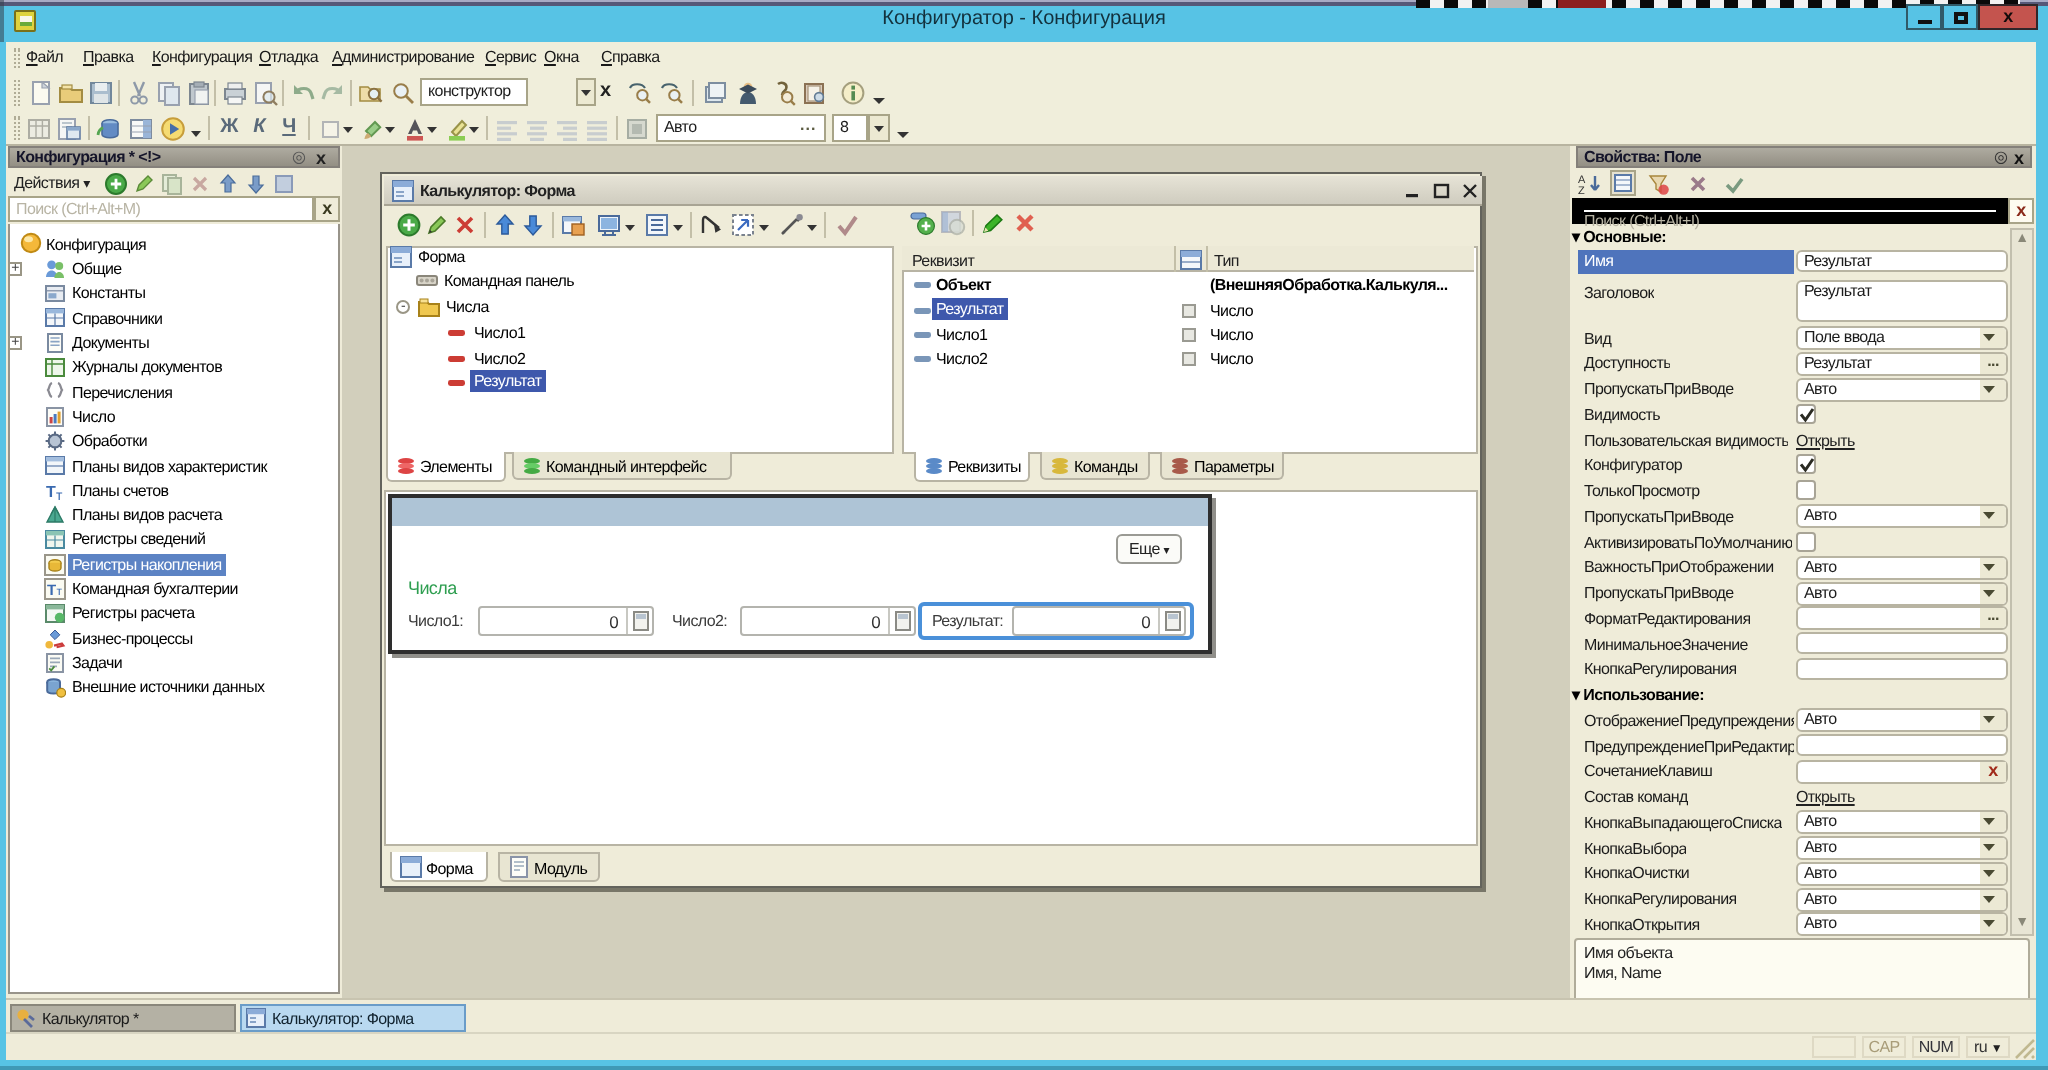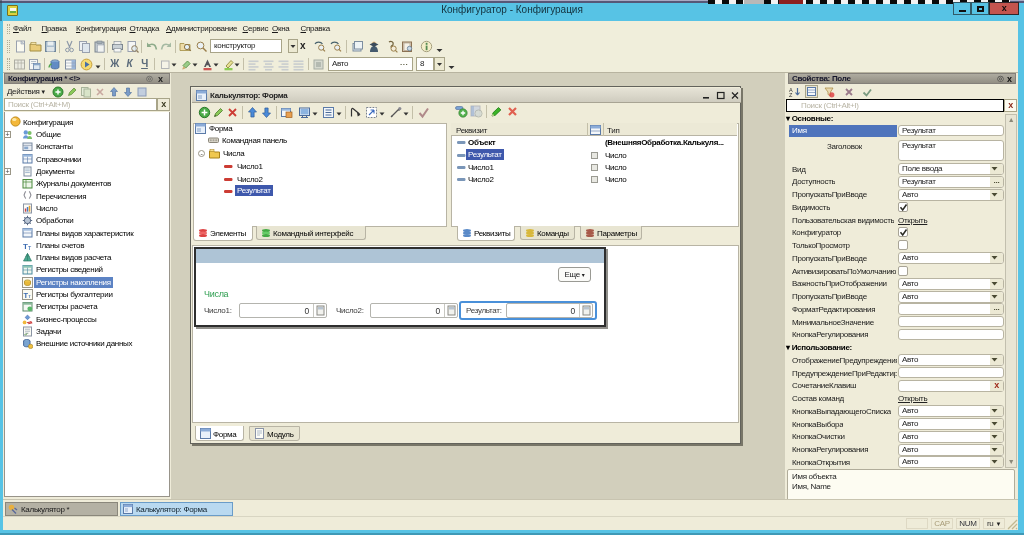--- a/index.html
+++ b/index.html
@@ -117,21 +117,21 @@
       <circle cx="8" cy="7" r="2.6" fill="#e4f0fa" stroke="#7a5c28"></circle>
       <path d="M9.8 8.8l2 2" stroke="#7a5c28" stroke-width="1.2"></path>
     </svg>
   </div>
 <div class="a" style="left:195.0px;top:40.0px;width:13px;height:13px;opacity:.85">
     <svg width="13" height="13" viewBox="0 0 13 13">
       <circle cx="5.5" cy="5.5" r="3.4" fill="#eaf2fa" stroke="#8a6a30"></circle>
       <path d="M8 8l3.5 3.5" stroke="#8a6a30" stroke-width="1.4"></path>
     </svg>
   </div>
-<div class="a" style="left:210px;top:39px;width:72px;height:14px;background:#fff;border:1px solid #a8a488;font-size:8px;line-height:12px;padding-left:3px">конструктор</div>
+<div class="a" style="left:210px;top:39px;width:54px;height:14px;background:#fff;border:1px solid #a8a488;font-size:8px;line-height:12px;padding-left:3px">конструктор</div>
 <div class="a" style="left:288px;top:39px;width:10px;height:14px;background:#ece9d2;border:1px solid #a8a488">
     <svg width="8" height="12">
       <path d="M1.5 5l2.5 3 2.5-3z" fill="#333"></path>
     </svg>
   </div>
 <div class="a" style="left:300px;top:40px;width:10px;height:12px;font-weight:bold;font-size:10px;color:#222">x</div>
 <div class="a" style="left:313.0px;top:40.0px;width:13px;height:13px;opacity:.85">
     <svg width="13" height="13" viewBox="0 0 13 13">
       <path d="M2 4c1-2.5 6-2.5 7.5 0" fill="none" stroke="#2a4a5a" stroke-width="1.1"></path>
       <circle cx="8.2" cy="7.6" r="2.6" fill="#eaf2fa" stroke="#8a6a30"></circle>
@@ -485,21 +485,21 @@
     </svg>
   </div>
 <div class="a tx" style="left:34px;top:276.6px;background:#5c83c4;color:#fff;font-size:8px;padding:1px 2px">Регистры накопления</div>
 <div class="a" style="left:22px;top:288.9px;width:11px;height:11px">
     <svg width="11" height="11" viewBox="0 0 11 11">
       <rect x="0.5" y="0.5" width="10" height="10" fill="#fbfbf2" stroke="#9a968a"></rect>
       <text x="1.5" y="8.5" font-size="7.5" fill="#3a6ab0" font-weight="bold">Т</text>
       <text x="6.2" y="8.5" font-size="6" fill="#3a6ab0">т</text>
     </svg>
   </div>
-<div class="a tx" style="left:36px;top:290.1px;font-size:8px;color:#000">Регистры бухгалтерии</div>
+<div class="a tx" style="left:36px;top:290.1px;font-size:8px;color:#000">Командная бухгалтерии</div>
 <div class="a" style="left:22px;top:301.2px;width:11px;height:11px">
     <svg width="11" height="11" viewBox="0 0 11 11">
       <rect x="1" y="1.5" width="9" height="8.5" fill="#f4f8f4" stroke="#5a8a6a"></rect>
       <rect x="1" y="1.5" width="9" height="2.2" fill="#8ab89a"></rect>
       <circle cx="7.8" cy="7.8" r="2.4" fill="#58b868"></circle>
     </svg>
   </div>
 <div class="a tx" style="left:36px;top:302.4px;font-size:8px;color:#000">Регистры расчета</div>
 <div class="a" style="left:22px;top:313.5px;width:11px;height:11px">
     <svg width="11" height="11" viewBox="0 0 11 11">
@@ -555,30 +555,30 @@
 <div class="a" style="left:843px;top:86px;width:12px;height:12px">
     <svg width="12" height="12" viewBox="0 0 12 12">
       <path d="M3 3l6 6M9 3l-6 6" stroke="#9a7a8a" stroke-width="1.8"></path>
     </svg>
   </div>
 <div class="a" style="left:861px;top:86px;width:12px;height:12px">
     <svg width="12" height="12" viewBox="0 0 12 12">
       <path d="M2.5 6.5l3 3 4.5-6" fill="none" stroke="#7a9a80" stroke-width="1.8"></path>
     </svg>
   </div>
-<div class="a" style="left:786px;top:99px;width:218px;height:13px;background:#fff;border:1px solid #000000;color:#b8b4a4;font-size:8px;line-height:11px;padding-left:14px">Поиск (Ctrl+Alt+I)</div>
+<div class="a" style="left:786px;top:99px;width:218px;height:13px;background:#fff;border:6px solid #000000;color:#b8b4a4;font-size:8px;line-height:11px;padding-left:0">Поиск (Ctrl+Alt+I)</div>
 <div class="a" style="left:1004px;top:99px;width:13px;height:13px;background:#fdfbf0;border:1px solid #a8a488;text-align:center;font-weight:bold;font-size:9px;line-height:11px;color:#8a2a1a">x</div>
 <div class="a" style="left:1005px;top:114px;width:12px;height:354px;background:#e8e5d4;border:1px solid #c2bfae"></div>
 <div class="a" style="left:1006px;top:115px;width:10px;height:10px;color:#8a8878;font-size:7px;text-align:center;line-height:10px">▲</div>
 <div class="a" style="left:1006px;top:457px;width:10px;height:10px;color:#8a8878;font-size:7px;text-align:center;line-height:10px">▼</div>
 <div class="a tx" style="left:786px;top:114.0px;font-size:8px;font-weight:bold;color:#000">▾ Основные:</div>
 <div class="a" style="left:789px;top:124.6px;width:108px;height:12.6px;background:#4f74bc"></div>
 <div class="a tx" style="left:792px;top:126.1px;font-size:8px;color:#fff;max-width:104px;overflow:hidden">Имя</div>
 <div class="a tx" style="left:898px;top:124.6px;width:106px;height:11.4px;background:#fff;border:1px solid #b8b4a2;border-radius:3px;font-size:8px;line-height:10px;padding-left:3px;overflow:hidden">Результат</div>
-<div class="a tx" style="left:827px;top:141.5px;font-size:8px;color:#1a1a1a;max-width:105px;overflow:hidden">Заголовок</div>
+<div class="a tx" style="left:792px;top:141.5px;font-size:8px;color:#1a1a1a;max-width:105px;overflow:hidden">Заголовок</div>
 <div class="a tx" style="left:898px;top:140.0px;width:106px;height:20.5px;background:#fff;border:1px solid #b8b4a2;border-radius:3px;font-size:8px;line-height:10px;padding-left:3px;overflow:hidden">Результат</div>
 <div class="a tx" style="left:792px;top:164.5px;font-size:8px;color:#1a1a1a;max-width:105px;overflow:hidden">Вид</div>
 <div class="a tx" style="left:898px;top:163.0px;width:106px;height:12px;background:#fff;border:1px solid #b8b4a2;border-radius:3px;font-size:8px;line-height:10px;padding-left:3px">Поле ввода</div>
 <div class="a" style="left:990px;top:164.0px;width:13px;height:10px;background:#ece9d4;border-radius:0 2px 2px 0;text-align:center">
     <svg width="9" height="9">
       <path d="M1.5 3l3 3.5L7.5 3z" fill="#4a4a33"></path>
     </svg>
   </div>
 <div class="a tx" style="left:792px;top:177.2px;font-size:8px;color:#1a1a1a;max-width:105px;overflow:hidden">Доступность</div>
 <div class="a tx" style="left:898px;top:175.8px;width:106px;height:12px;background:#fff;border:1px solid #b8b4a2;border-radius:3px;font-size:8px;line-height:10px;padding-left:3px">Результат</div>

